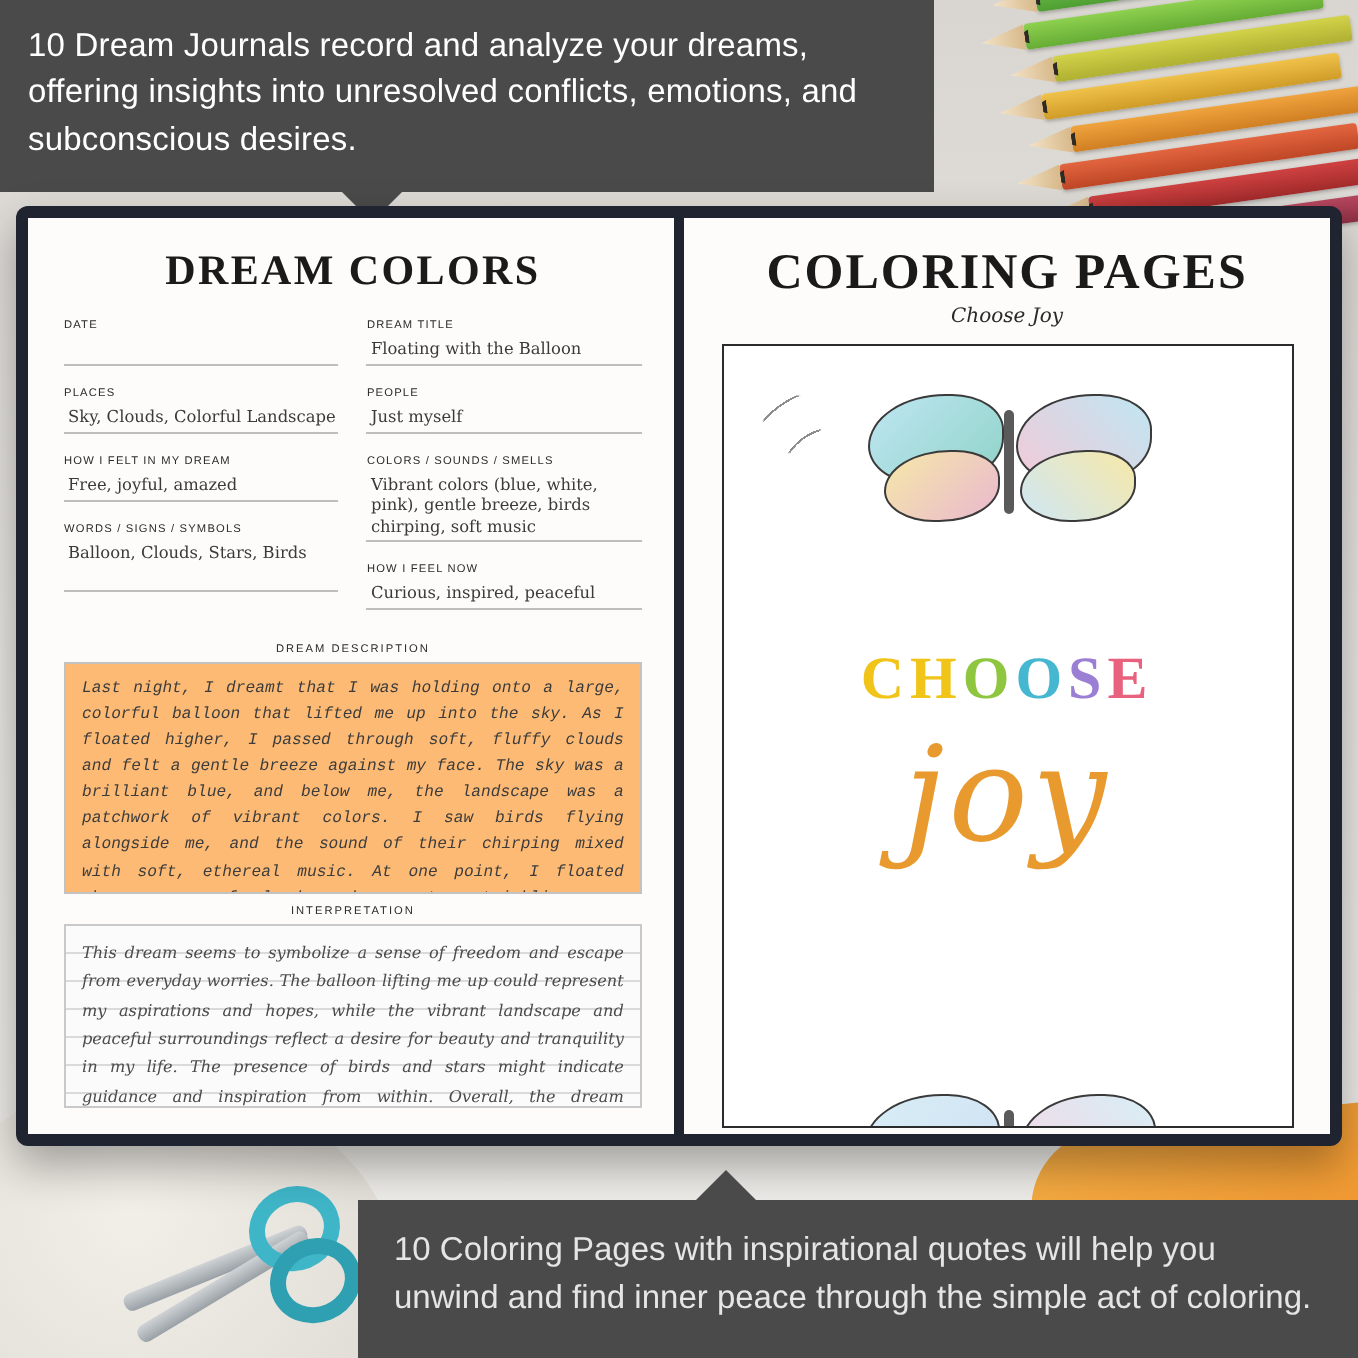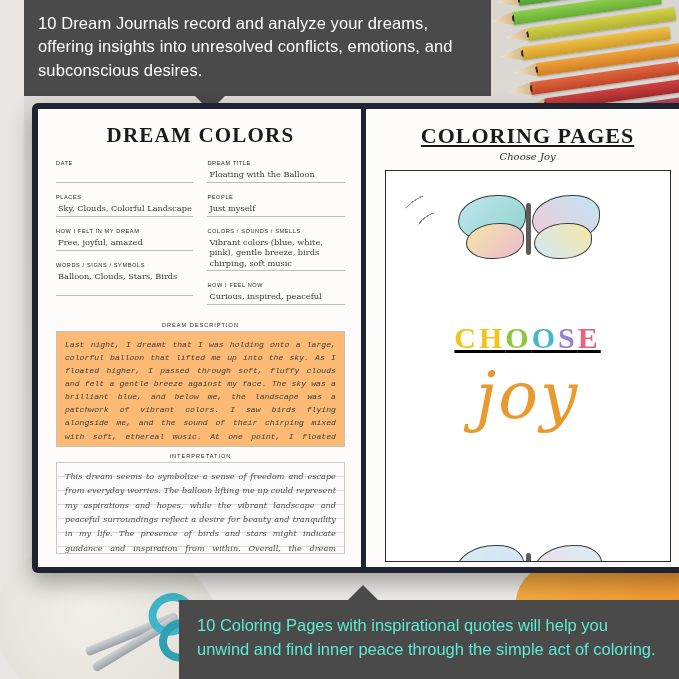--- a/index.html
+++ b/index.html
@@ -6,21 +6,20 @@
   body{
     width:679px;height:679px;overflow:hidden;
     font-family:"Liberation Sans", sans-serif;
     background:#e8e6e2;
     position:relative;
   }
   .page{
     position:absolute;inset:0;
     background:
       linear-gradient(180deg,#d9d6d1 0%, #e6e4e0 45%, #efeeea 100%);
-    margin-left: 24px;
   }
   
   .pencil-cluster{
     position:absolute;top:-20px;right:-10px;width:230px;height:190px;
     transform:rotate(-8deg);
   }
   .pencil{
     position:absolute;width:150px;height:13px;border-radius:2px;
     box-shadow:0 1px 2px rgba(0,0,0,.25);
   }
@@ -70,21 +69,21 @@
     letter-spacing:.1px;
   }
   .caption-top .tail{
     position:absolute;left:170px;bottom:-15px;width:0;height:0;
     border-left:16px solid transparent;border-right:16px solid transparent;
     border-top:16px solid #4a4a4a;
   }
   
   .caption-bottom{
     position:absolute;right:0;bottom:0;width:500px;
-    background:#4a4a4a;color:#5eead4;
+    background:#4a4a4a;color:#e5e5e5;
     padding:14px 16px 18px 18px;
     box-sizing:border-box;
     font-size:16.5px;line-height:1.42;
   }
   .caption-bottom .tail{
     position:absolute;left:168px;top:-15px;width:0;height:0;
     border-left:16px solid transparent;border-right:16px solid transparent;
     border-bottom:16px solid #4a4a4a;
   }
 
@@ -102,21 +101,21 @@
     background:#fdfcfa;position:relative;box-sizing:border-box;
   }
   .leaf.left{width:49.6%;padding:14px 16px 10px 18px;}
   .spine{width:.8%;background:#1f2430;}
   .leaf.right{flex:1;padding:14px 12px 10px 12px;}
 
   h1.title{
     margin:0;text-align:center;font-family:"Liberation Serif", serif;
     font-size:21px;letter-spacing:1.2px;font-weight:700;color:#1a1a1a;
   }
-  h1.title.right-title{font-size:22px;letter-spacing:1px;text-decoration:underline;}
+  h1.title.right-title{font-size:25px;letter-spacing:1px;}
   .subtitle{
     text-align:center;font-family:"DejaVu Serif", serif;font-style:italic;
     font-size:10px;color:#2a2a2a;margin-top:2px;
   }
 
   .fields{margin-top:12px;display:flex;gap:14px;}
   .col{flex:1;}
   .field{margin-bottom:11px;}
   .flabel{
     font-size:5.6px;letter-spacing:.6px;color:#2b2b2b;text-transform:uppercase;
@@ -172,21 +171,20 @@
     border-radius:60% 40% 55% 45%;
   }
   .body-line{
     position:absolute;left:-2px;top:8px;width:5px;height:52px;background:#5a5a5a;
     border-radius:3px;
   }
   .word-choose{
     position:absolute;left:0;right:0;top:150px;text-align:center;
     font-family:"Liberation Serif", serif;font-weight:700;font-size:30px;
     letter-spacing:3px;
-    text-decoration:underline;
   }
   .word-choose span:nth-child(1){color:#f0c419;}
   .word-choose span:nth-child(2){color:#f0c419;}
   .word-choose span:nth-child(3){color:#8ec63f;}
   .word-choose span:nth-child(4){color:#45b7d1;}
   .word-choose span:nth-child(5){color:#9b7fd4;}
   .word-choose span:nth-child(6){color:#e8617d;}
   .word-joy{
     position:absolute;left:0;right:0;top:186px;text-align:center;
     font-family:"DejaVu Serif", serif;font-style:italic;font-size:66px;

